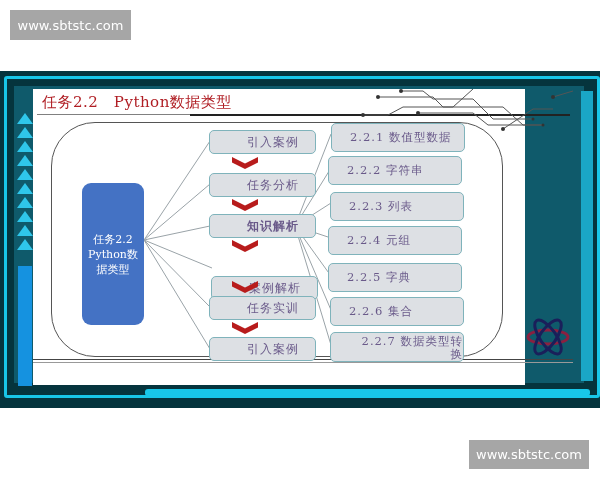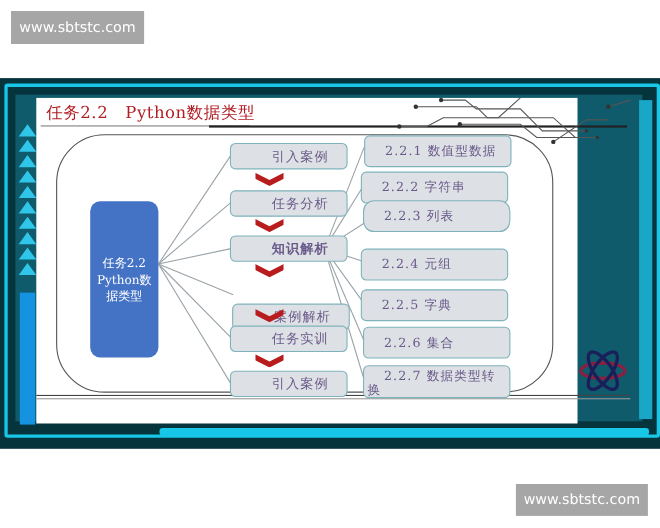--- a/index.html
+++ b/index.html
@@ -26,21 +26,21 @@
 
     .container { position:absolute; left:18px; top:33px; width:450px; height:233px; border:1px solid #555; border-radius:44px; }
 
     .root-box { position:absolute; left:82px; top:183px; width:62px; height:142px; background:#4472c4; border-radius:9px; color:#ffffff; font-size:11px; line-height:15px; display:flex; align-items:center; justify-content:center; text-align:center; }
 
     .stage { position:absolute; width:84px; height:22px; background:#dde0e4; border:1px solid #7fb3bb; border-radius:5px; color:#6a5a8a; font-size:12px; display:flex; align-items:center; justify-content:center; letter-spacing:1px;padding-left:21px; }
     .chev { position:absolute; left:232px; width:0; height:0; }
     .chev::before { content:""; position:absolute; left:0; top:0; width:26px; height:12px; background:#b81c1c; clip-path:polygon(0 0,50% 55%,100% 0,100% 45%,50% 100%,0 45%); }
 
     .sub { position:absolute; width:134px; height:29px; background:#dde0e4; border:1px solid #7fb3bb; border-radius:5px; color:#6a5a8a; font-size:11.5px; display:flex; align-items:center; padding-left:18px; box-sizing:border-box; letter-spacing:1px; }
-    .sub.wrap { height:30px; align-items:flex-start; padding-top:2px; line-height:13px; flex-direction:column; padding-left:0; }
+    .sub.wrap { height:30px; align-items:flex-end; padding-top:2px; line-height:13px; flex-direction:column; padding-left:0; }
 
     svg.lines { position:absolute; left:0; top:0; pointer-events:none; }
   </style>
 </head>
 <body>
 
 <div class="watermark" id="wm-top">www.sbtstc.com</div>
 
 <div class="frame">
   <div class="frame-outer-glow"></div>
@@ -131,21 +131,21 @@
 <div class="stage" style="left:209px; top:214px;font-weight:bold;">知识解析</div>
 <div class="chev" style="top:240px;"></div>
 <div class="stage" style="left:211px; top:256px;margin-top:20px;">案例解析</div>
 <div class="chev" style="top:281px;"></div>
 <div class="stage" style="left:209px; top:296px;">任务实训</div>
 <div class="chev" style="top:322px;"></div>
 <div class="stage" style="left:209px; top:337px;">引入案例</div>
 
 <div class="sub" style="left:331px; top:123px;">2.2.1 数值型数据</div>
 <div class="sub" style="left:328px; top:156px;">2.2.2 字符串</div>
-<div class="sub" style="left:330px; top:182px;border-radius:10px;">2.2.3 列表</div>
+<div class="sub" style="left:330px; top:192px;">2.2.3 列表</div>
 <div class="sub" style="left:328px; top:226px;">2.2.4 元组</div>
 <div class="sub" style="left:328px; top:263px;">2.2.5 字典</div>
 <div class="sub" style="left:330px; top:297px;">2.2.6 集合</div>
 <div class="sub wrap" style="left:330px; top:332px;">
   <span style="padding-left:18px;">2.2.7 数据类型转</span>
   <span style="padding-left:3px;">换</span>
 </div>
 
 <div class="watermark" id="wm-bottom">www.sbtstc.com</div>
 

